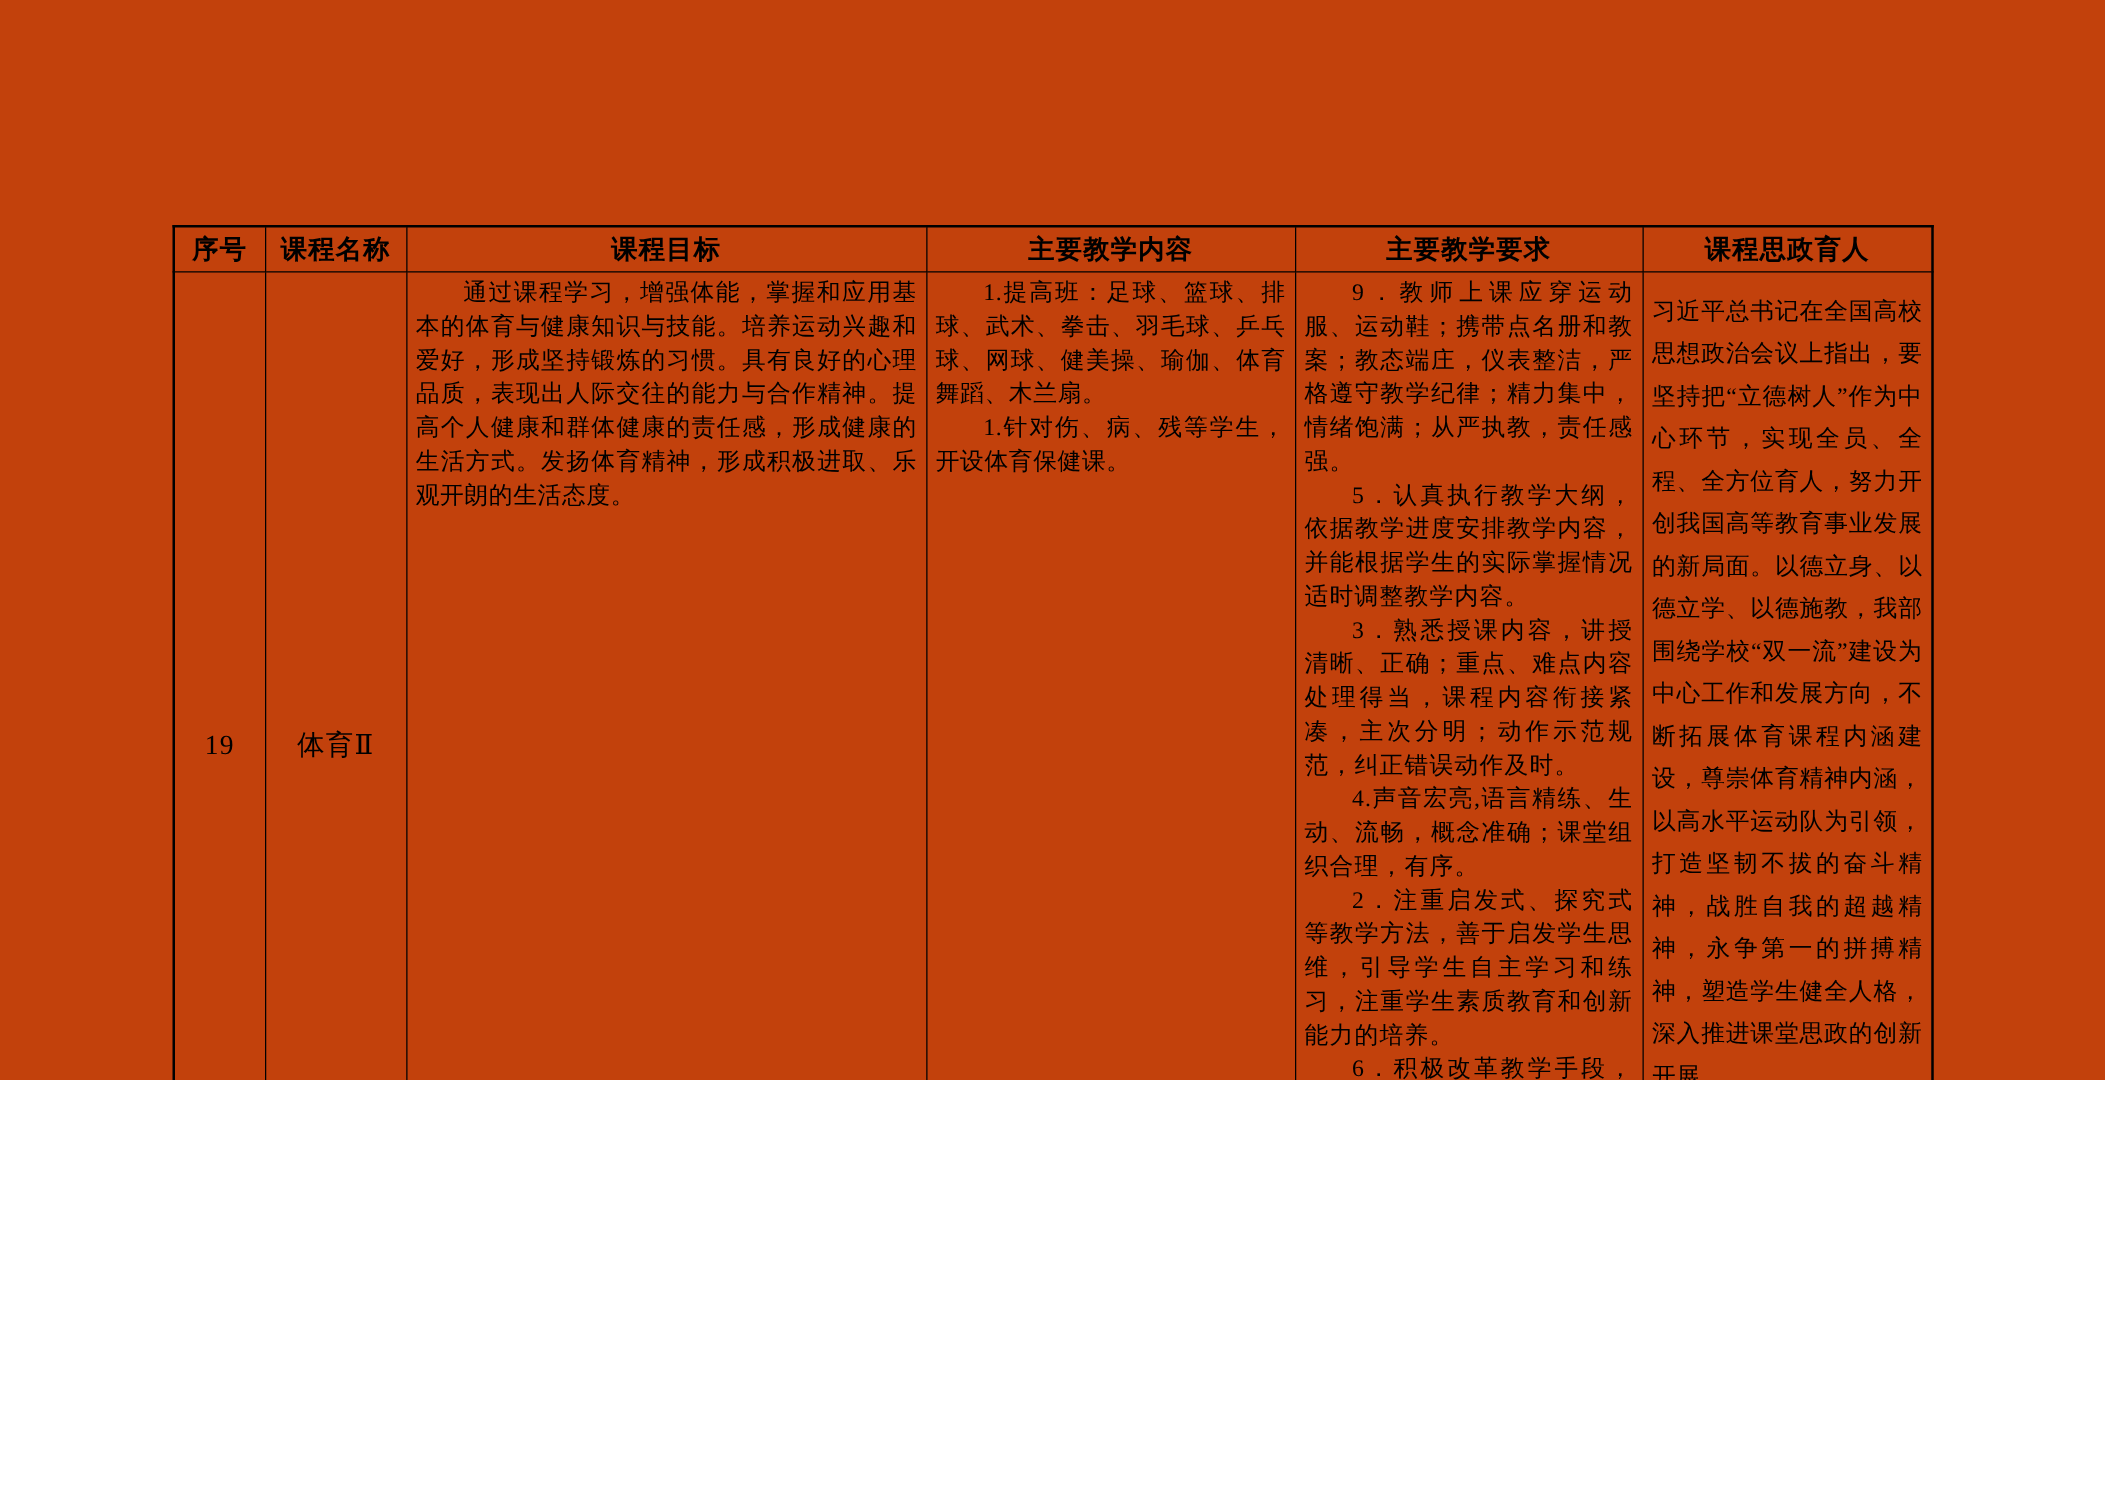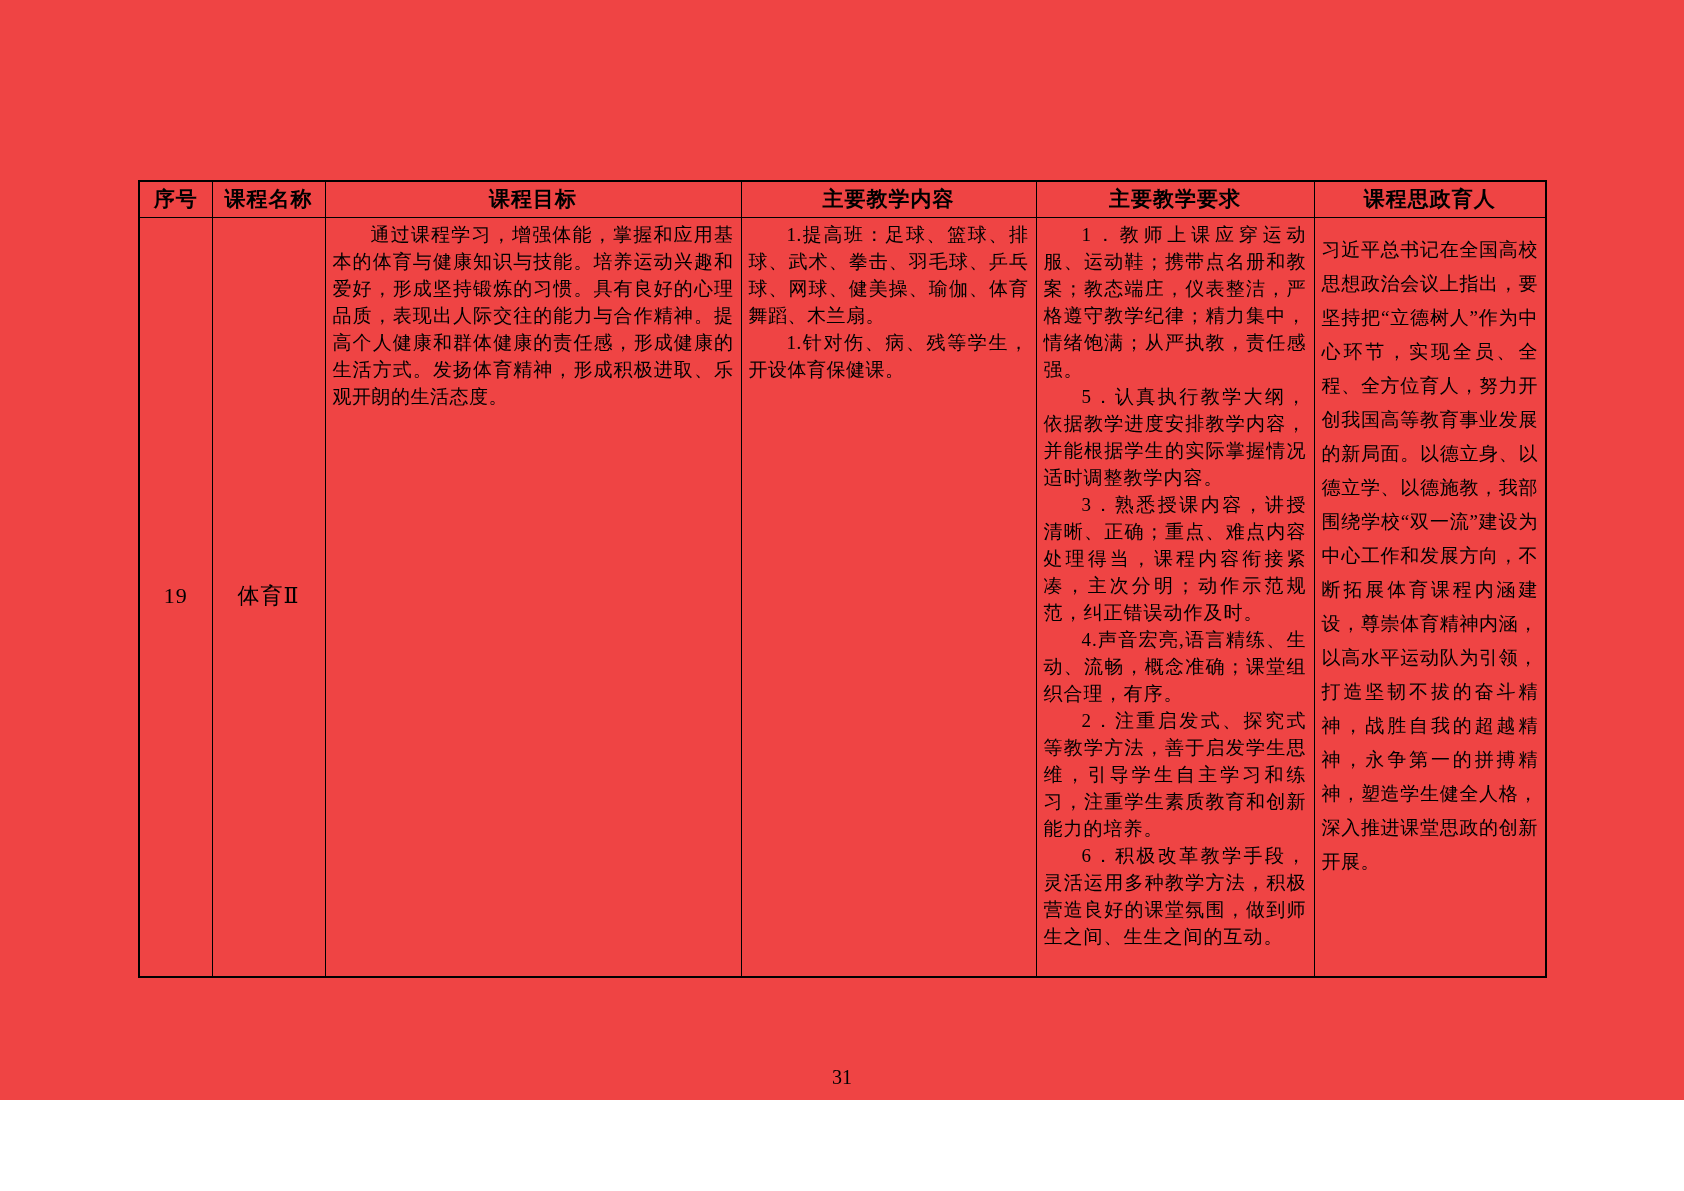--- a/index.html
+++ b/index.html
@@ -9,23 +9,23 @@
   }
   body {
     width: 1684px;
     height: 1191px;
     font-family: "Liberation Serif", "DejaVu Serif", serif;
     color: #000000;
   }
   .page {
     position: relative;
     width: 1684px;
-    height: 1100px;
+    height: 864px;
     overflow: hidden;
-    background: #ef4444;
+    background: #c2410c;
   }
   table.course-table {
     position: absolute;
     left: 138px;
     top: 180px;
     width: 1407px;
     height: 798px;
     border-collapse: collapse;
     table-layout: fixed;
     border: 2px solid #000000;
@@ -117,21 +117,21 @@
         <td class="cell-center">19</td>
         <td class="cell-center">体育Ⅱ</td>
         <td class="col-objectives">
           <p>通过课程学习，增强体能，掌握和应用基本的体育与健康知识与技能。培养运动兴趣和爱好，形成坚持锻炼的习惯。具有良好的心理品质，表现出人际交往的能力与合作精神。提高个人健康和群体健康的责任感，形成健康的生活方式。发扬体育精神，形成积极进取、乐观开朗的生活态度。</p>
         </td>
         <td class="col-content">
           <p>1.提高班：足球、篮球、排球、武术、拳击、羽毛球、乒乓球、网球、健美操、瑜伽、体育舞蹈、木兰扇。</p>
           <p>1.针对伤、病、残等学生，开设体育保健课。</p>
         </td>
         <td class="col-requirements">
-          <p>1．教师上课应穿运动服、运动鞋；携带点名册和教案；教态端庄，仪表整洁，严格遵守教学纪律；精力集中，情绪饱满；从严执教，责任感强。</p>
+          <p>9．教师上课应穿运动服、运动鞋；携带点名册和教案；教态端庄，仪表整洁，严格遵守教学纪律；精力集中，情绪饱满；从严执教，责任感强。</p>
           <p>5．认真执行教学大纲，依据教学进度安排教学内容，并能根据学生的实际掌握情况适时调整教学内容。</p>
           <p>3．熟悉授课内容，讲授清晰、正确；重点、难点内容处理得当，课程内容衔接紧凑，主次分明；动作示范规范，纠正错误动作及时。</p>
           <p>4.声音宏亮,语言精练、生动、流畅，概念准确；课堂组织合理，有序。</p>
           <p>2．注重启发式、探究式等教学方法，善于启发学生思维，引导学生自主学习和练习，注重学生素质教育和创新能力的培养。</p>
           <p>6．积极改革教学手段，灵活运用多种教学方法，积极营造良好的课堂氛围，做到师生之间、生生之间的互动。</p>
         </td>
         <td class="col-ideology">
           <p>习近平总书记在全国高校思想政治会议上指出，要坚持把“立德树人”作为中心环节，实现全员、全程、全方位育人，努力开创我国高等教育事业发展的新局面。以德立身、以德立学、以德施教，我部围绕学校“双一流”建设为中心工作和发展方向，不断拓展体育课程内涵建设，尊崇体育精神内涵，以高水平运动队为引领，打造坚韧不拔的奋斗精神，战胜自我的超越精神，永争第一的拼搏精神，塑造学生健全人格，深入推进课堂思政的创新开展。</p>
         </td>
       </tr>

